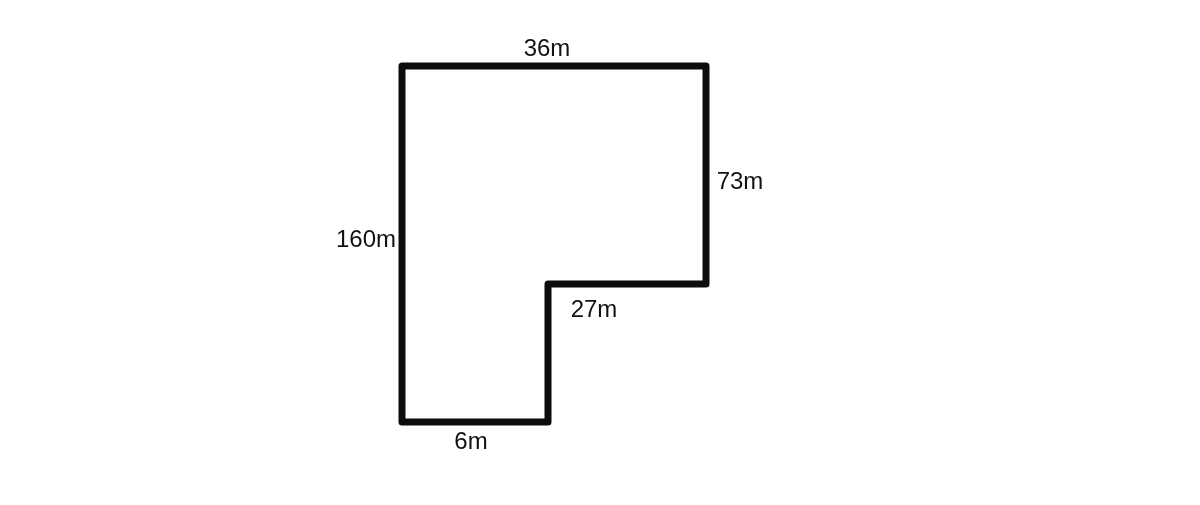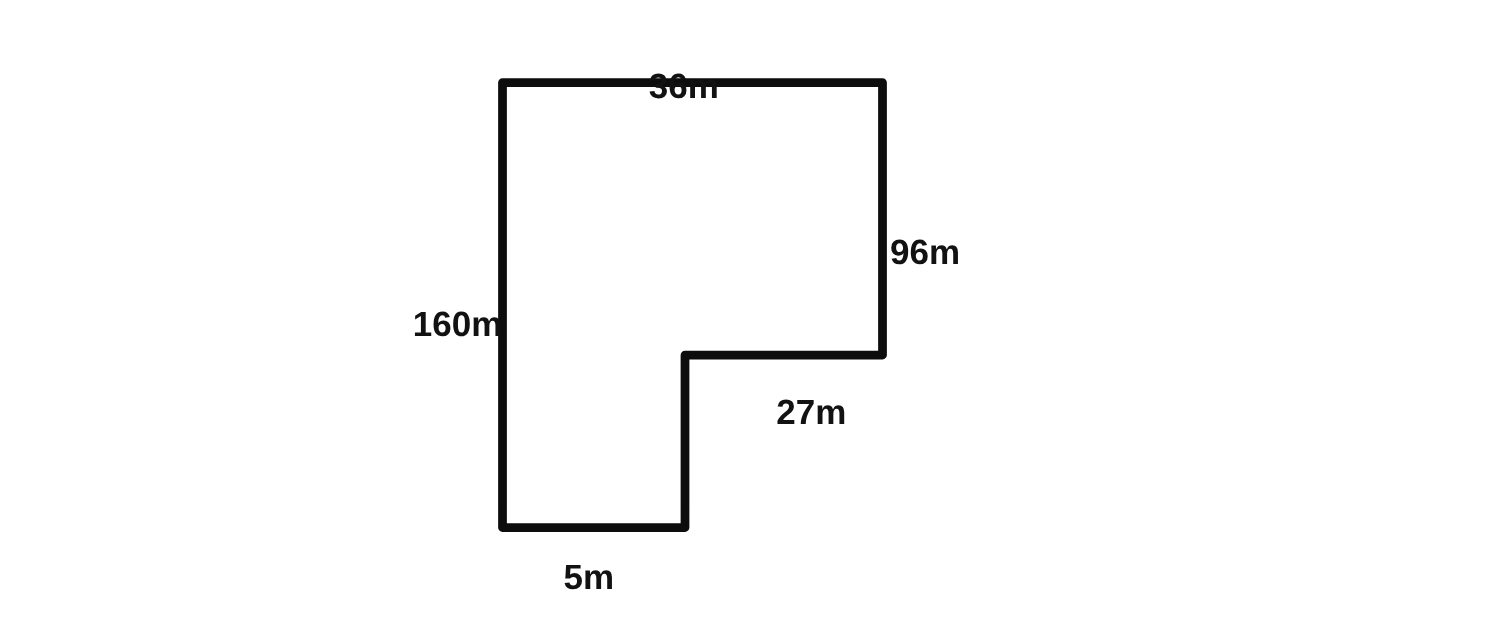--- a/index.html
+++ b/index.html
@@ -24,41 +24,40 @@
     display: block;
   }
   .shape-svg path {
     fill: none;
     stroke-linejoin: round;
     stroke-linecap: round;
   }
   .dim-label {
     position: absolute;
     transform: translate(-50%, -50%);
-    font-weight: 700;
-    font-size: 28px;
+    font-weight: 400;
+    font-size: 24px;
     line-height: 1;
     color: #121212;
     white-space: nowrap;
     user-select: none;
-    margin-top: 21px;
   }
 </style>
 </head>
 <body>
 
 <div class="stage" style="background: rgb(255, 255, 255);">
 
   <svg class="shape-svg" viewBox="0 0 1200 505" xmlns="http://www.w3.org/2000/svg">
     <path d="M402,66 L706,66 L706,284 L548,284 L548,422 L402,422 Z" stroke="#0d0d0d" stroke-width="7"></path>
   </svg>
 
   <span class="dim-label" style="left: 547px; top: 48px;">36m</span>
 
-  <span class="dim-label" style="left: 740px; top: 181px;">96m</span>
+  <span class="dim-label" style="left: 740px; top: 181px;">73m</span>
 
   <span class="dim-label" style="left: 366px; top: 239px;">160m</span>
 
-  <span class="dim-label" style="left: 649px; top: 309px;">27m</span>
+  <span class="dim-label" style="left: 594px; top: 309px;">27m</span>
 
-  <span class="dim-label" style="left: 471px; top: 441px;">5m</span>
+  <span class="dim-label" style="left: 471px; top: 441px;">6m</span>
 
 </div>
 
 </body></html>

